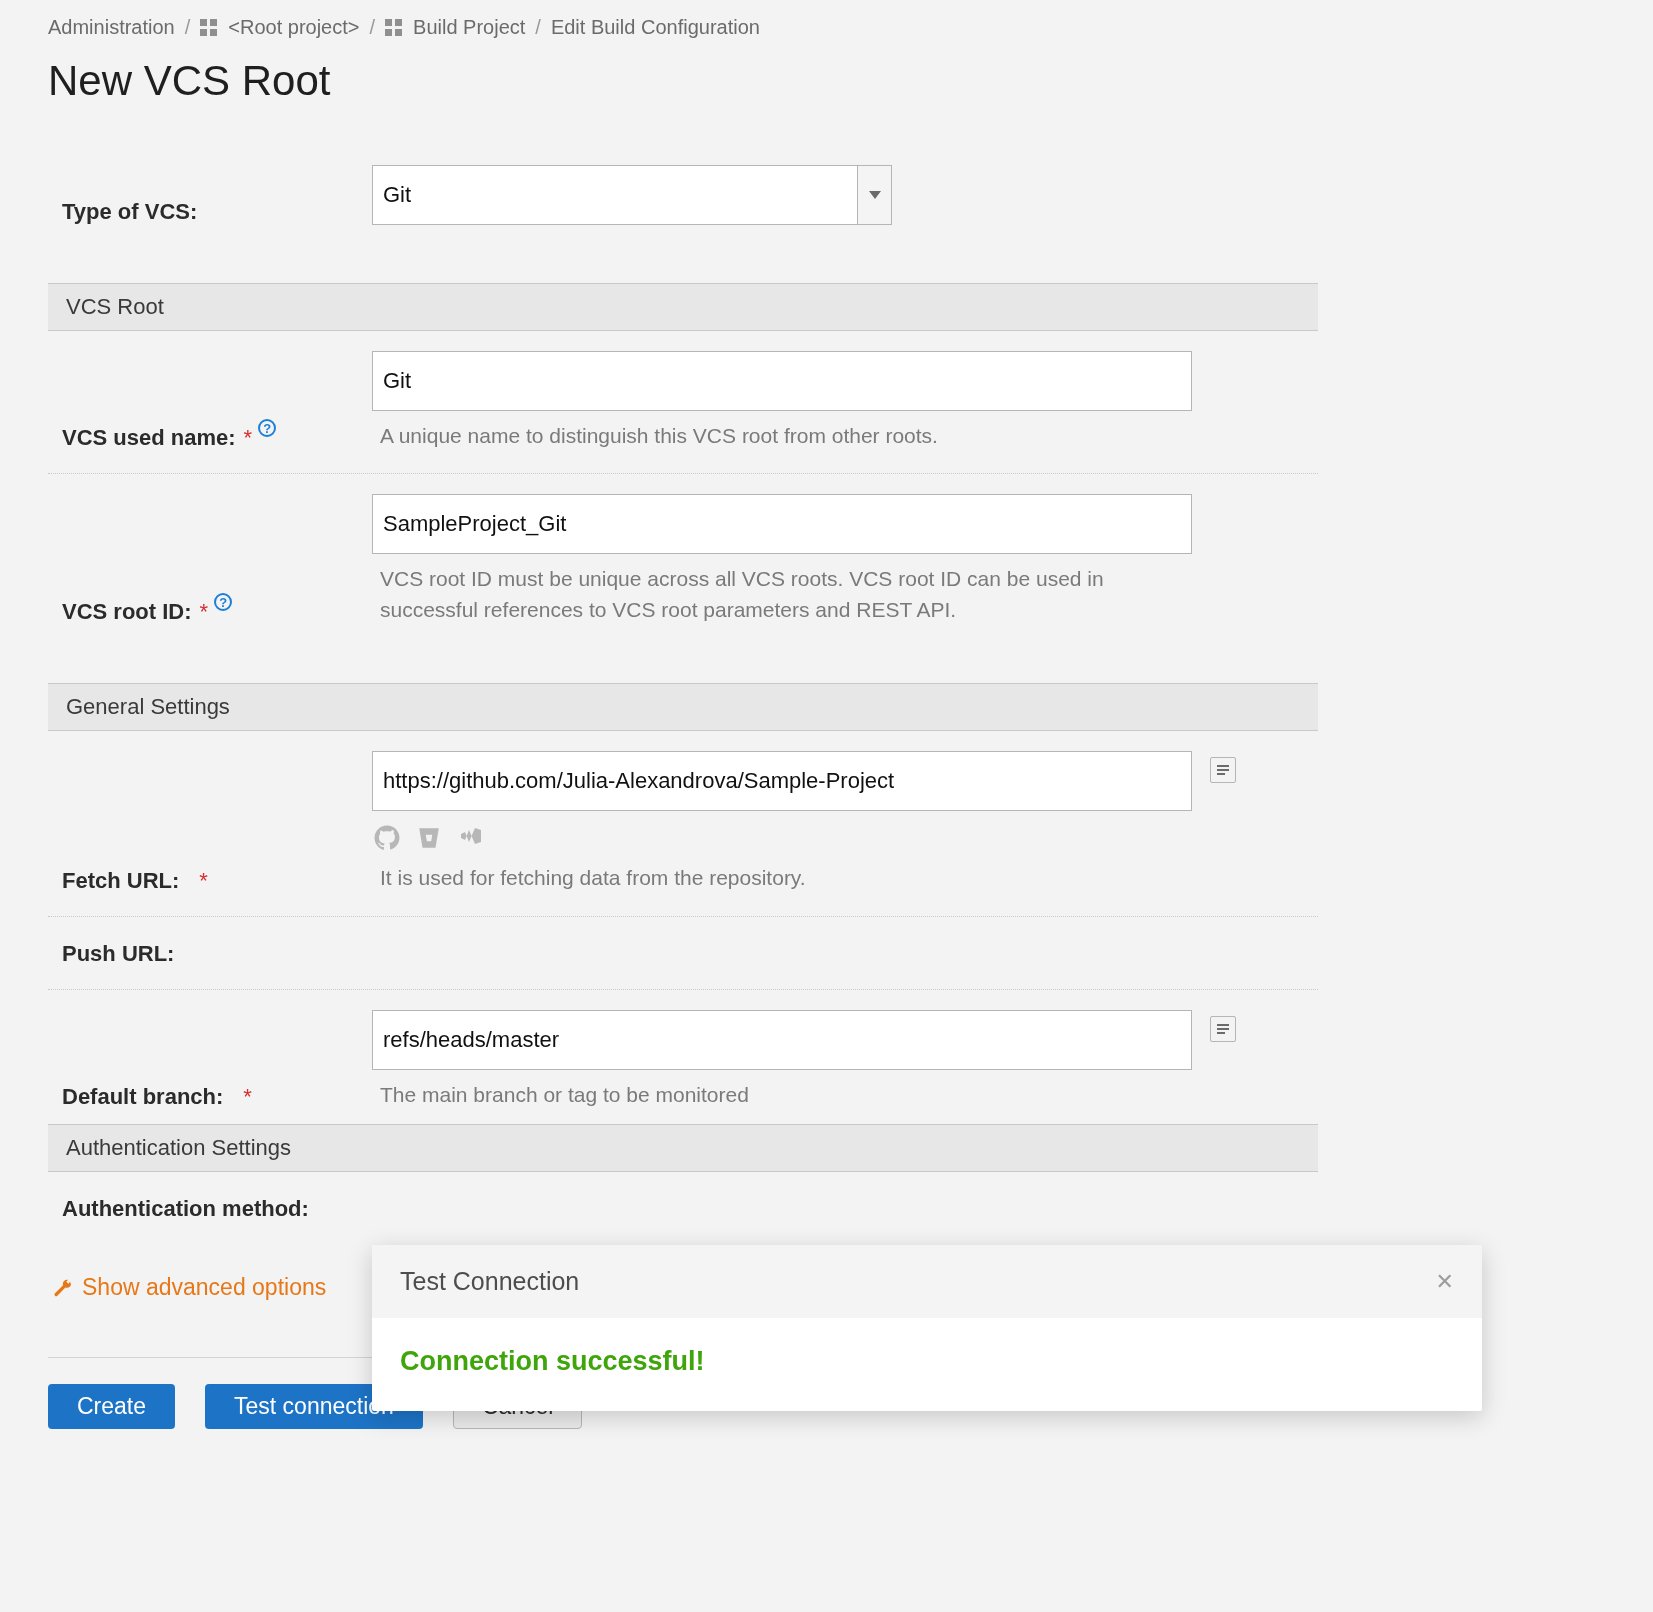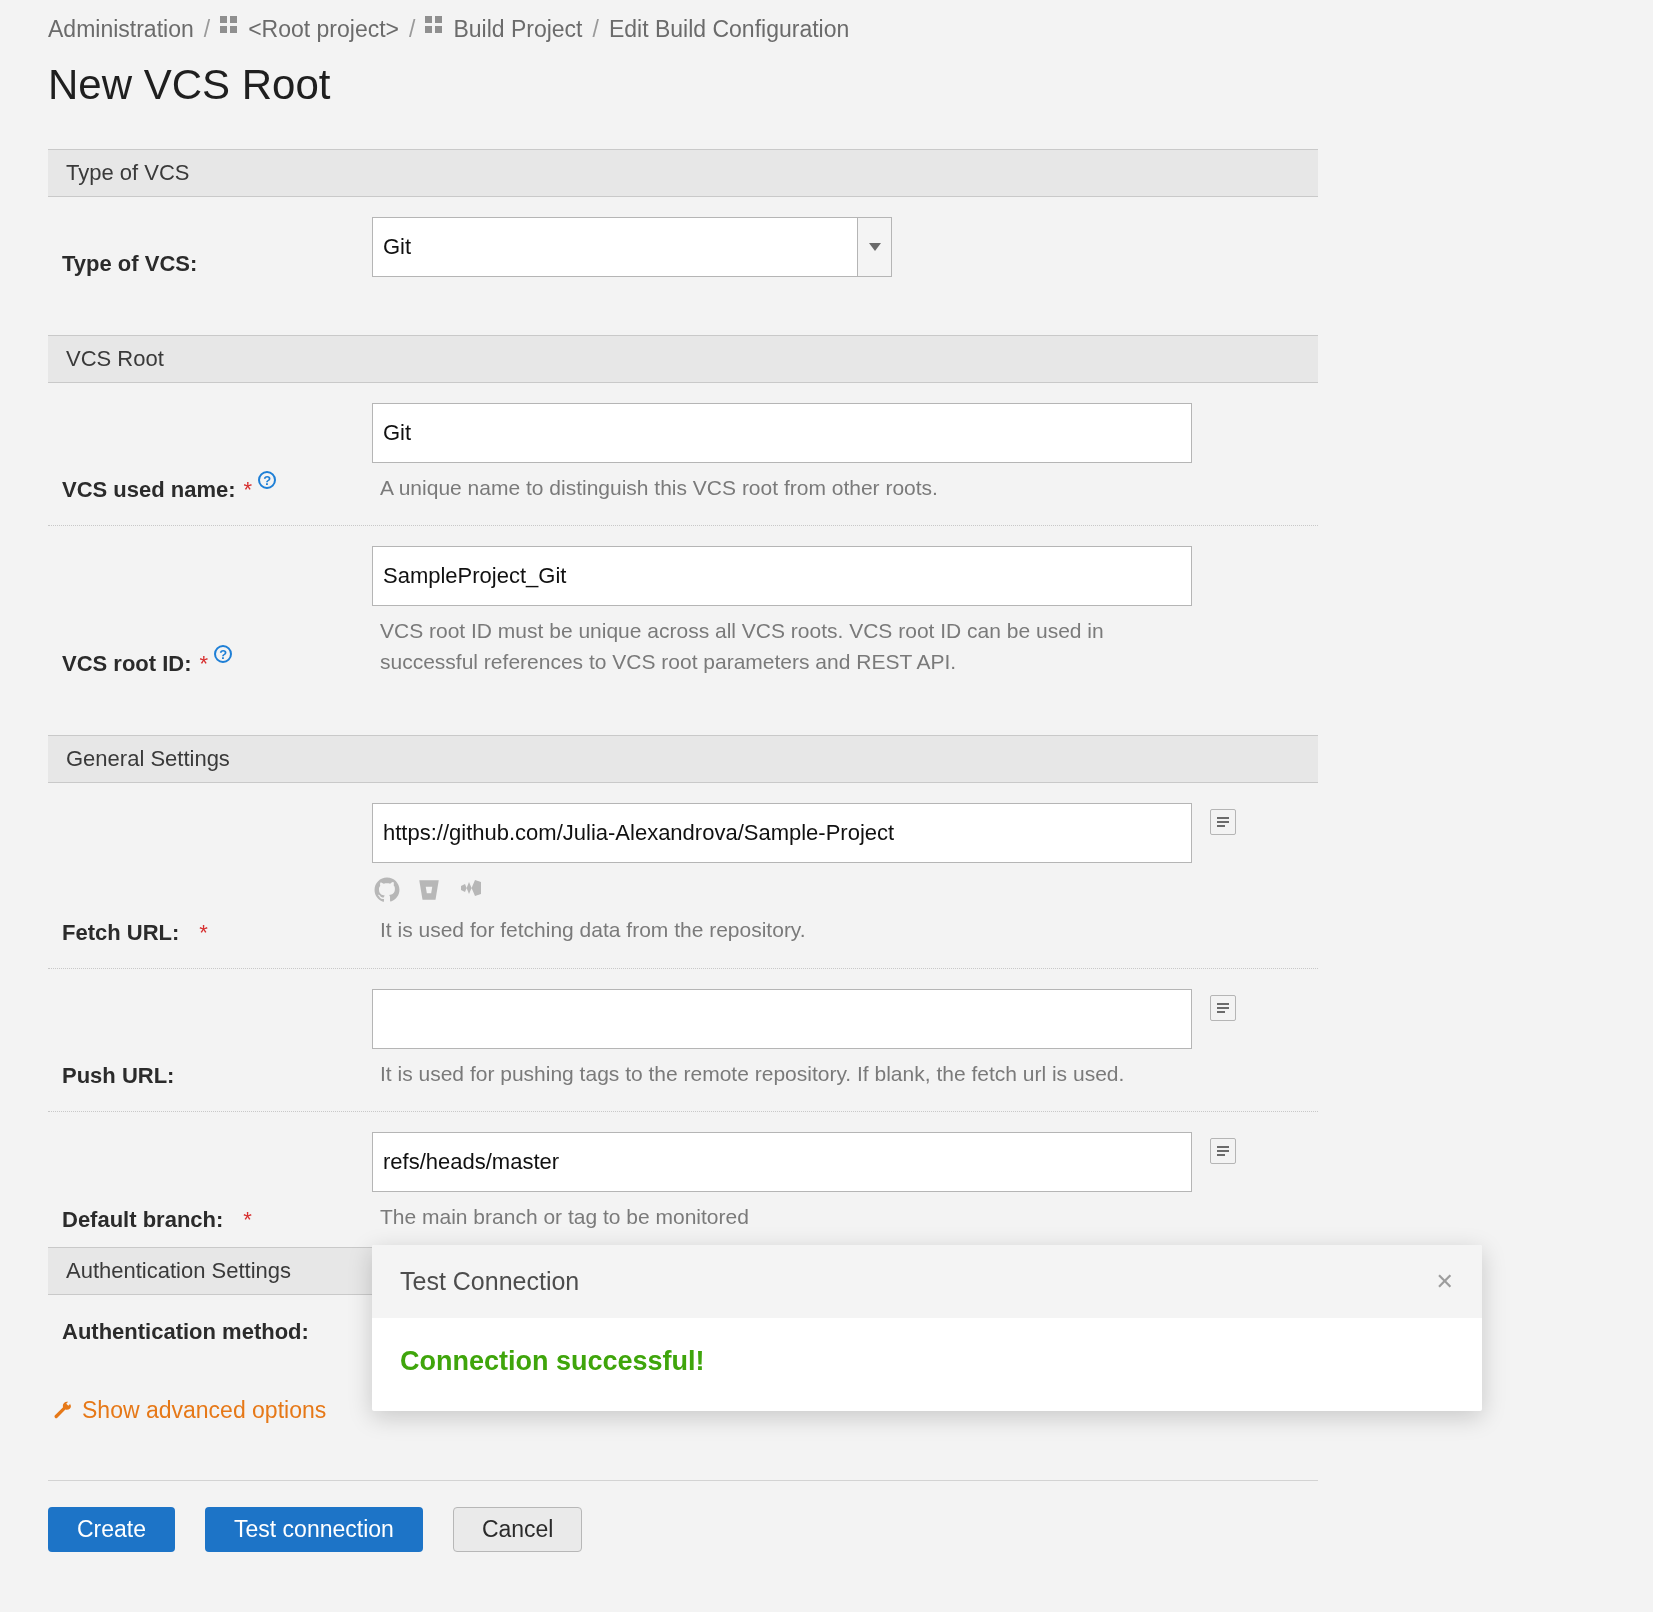--- a/index.html
+++ b/index.html
@@ -5,22 +5,22 @@
   * { box-sizing: border-box; }
   html,body { margin:0; padding:0; }
   body {
     font-family: -apple-system, BlinkMacSystemFont, "Segoe UI", Helvetica, Arial, sans-serif;
     background: #f3f3f3;
     color: #1f1f1f;
     font-size: 22px;
   }
   .page { width:1653px; min-height:1612px; padding: 10px 48px 60px 48px; position:relative; }
   .breadcrumb {
-    display:flex; align-items:flex-start; gap:10px;
-    color:#6b6b6b; font-size:23px; padding: 6px 0 18px 0;
+    display:flex; align-items:center; gap:10px;
+    color:#6b6b6b; font-size:20px; padding: 6px 0 18px 0;
   }
   .breadcrumb a, .breadcrumb span.link { color:#6b6b6b; text-decoration:none; cursor:pointer; }
   .breadcrumb .sep { color:#9a9a9a; }
   .proj-icon {
     display:inline-block; width:18px; height:18px; position:relative;
   }
   .proj-icon::before, .proj-icon::after {
     content:""; position:absolute; width:7px; height:7px; background:#8f8f8f;
   }
   .proj-icon::before { box-shadow: 10px 0 #8f8f8f, 0 10px #8f8f8f, 10px 10px #8f8f8f; top:0; left:0; }
@@ -118,21 +118,20 @@
     <span class="proj-icon"></span>
     <span class="link">Build Project</span>
     <span class="sep">/</span>
     <span class="link">Edit Build Configuration</span>
   </div>
 
   <h1 class="page-title">New VCS Root</h1>
 
   <div class="form-block">
 
-    <div class="section-header">Type of VCS</div>
     <div class="section-body">
       <div class="field-row no-border">
         <div class="field-label">
           <span>Type of VCS:</span>
         </div>
         <div class="field-control">
           <div class="select-box">
             <span class="sel-text">Git</span>
             <span class="sel-btn">
               <svg viewBox="0 0 14 10">
@@ -210,33 +209,20 @@
             </span>
           </div>
           <div class="hint">It is used for fetching data from the repository.</div>
         </div>
       </div>
 
       <div class="field-row">
         <div class="field-label">
           <span>Push URL:</span>
         </div>
-        <div class="field-control">
-          <div class="input-wrap">
-            <input type="text" value="" style="">
-            <span class="param-icon">
-              <svg viewBox="0 0 16 16">
-                  <rect x="2" y="3" width="12" height="2" fill="#6b6b6b"></rect>
-                  <rect x="2" y="7" width="12" height="2" fill="#6b6b6b"></rect>
-                  <rect x="2" y="11" width="8" height="2" fill="#6b6b6b"></rect>
-                </svg>
-            </span>
-          </div>
-          <div class="hint">It is used for pushing tags to the remote repository. If blank, the fetch url is used.</div>
-        </div>
       </div>
 
       <div class="field-row no-border" style="padding-bottom:14px;">
         <div class="field-label">
           <span>Default branch:</span>
           <span class="req" style="margin-left:14px;">*</span>
         </div>
         <div class="field-control">
           <div class="input-wrap">
             <input type="text" value="refs/heads/master" style="">

